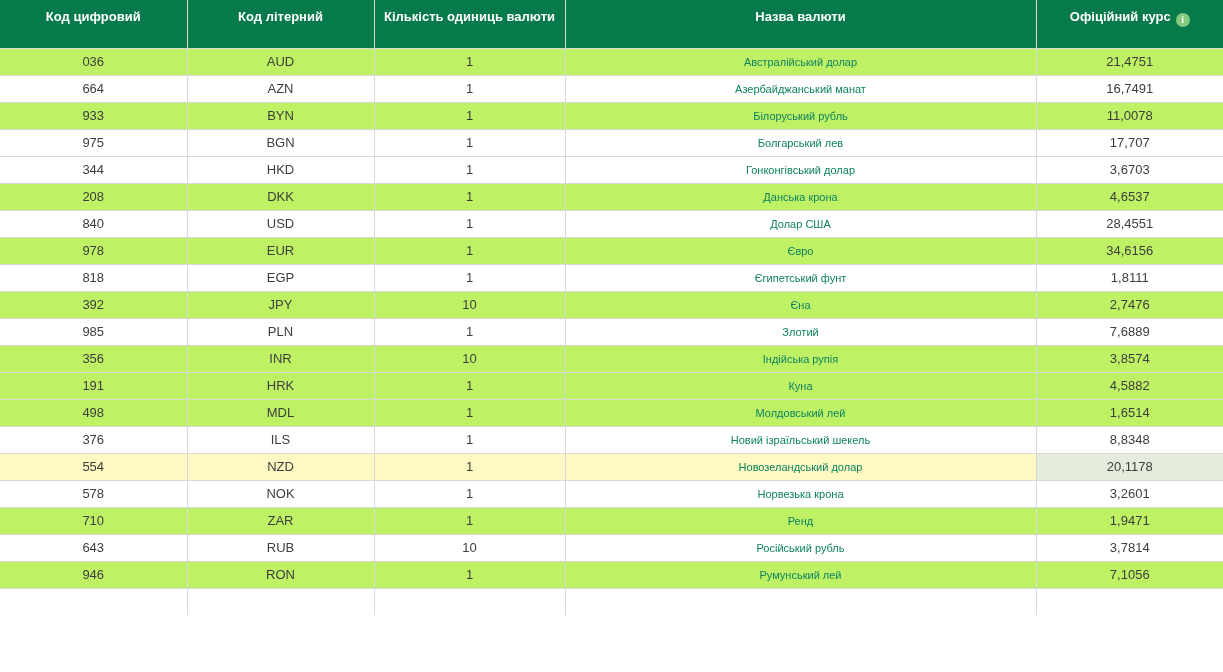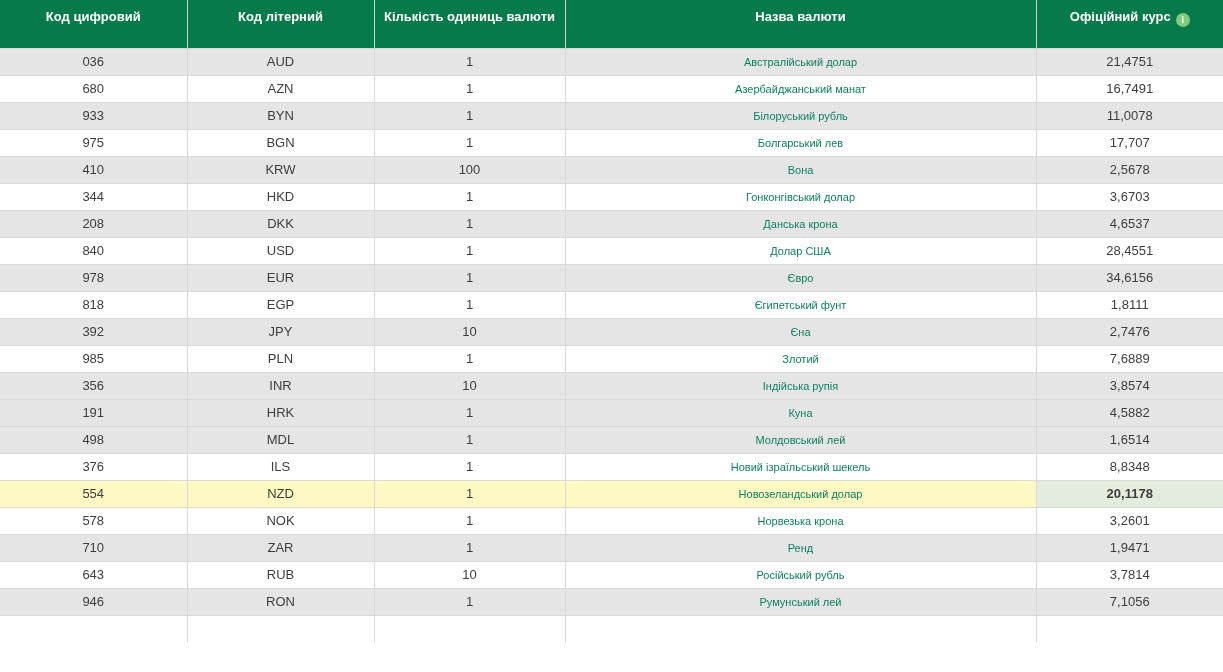--- a/index.html
+++ b/index.html
@@ -38,24 +38,24 @@
     font-size: 13px;
     color: #3d3d3d;
     text-align: center;
     padding: 0 4px;
     border-left: 1px solid #d9d9d9;
     border-top: 1px solid #d9d9d9;
     white-space: nowrap;
     overflow: hidden;
   }
   table.rates td:first-child { border-left: none; }
-  tr.odd td  { background: #e5e5e5; }
+  tr.odd td  { background: #bef264; }
   tr.even td { background: #ffffff; }
   tr.hover td { background: #fef9c3; }
-  tr.hover td:last-child { background: #e3ecdd; font-weight: bold; }
+  tr.hover td:last-child { background: #e3ecdd; }
   td.name-cell { text-align: left; padding-left: 8px; }
   a.currency-link {
     color: #0e8260;
     text-decoration: none;
     font-size: 11px;
   }
   .info-badge {
     display: inline-block;
     width: 14px;
     height: 14px;
@@ -95,46 +95,39 @@
     </thead>
     <tbody>
         <tr class="odd">
     <td>036</td>
     <td>AUD</td>
     <td>1</td>
     <td class="name-cell"><a href="#" class="currency-link">Австралійський долар</a></td>
     <td>21,4751</td>
   </tr>
         <tr class="even">
-    <td>680</td>
+    <td>664</td>
     <td>AZN</td>
     <td>1</td>
     <td class="name-cell"><a href="#" class="currency-link">Азербайджанський манат</a></td>
     <td>16,7491</td>
   </tr>
         <tr class="odd">
     <td>933</td>
     <td>BYN</td>
     <td>1</td>
     <td class="name-cell"><a href="#" class="currency-link">Білоруський рубль</a></td>
     <td>11,0078</td>
   </tr>
         <tr class="even">
     <td>975</td>
     <td>BGN</td>
     <td>1</td>
     <td class="name-cell"><a href="#" class="currency-link">Болгарський лев</a></td>
     <td>17,707</td>
-  </tr>
-        <tr class="odd">
-    <td>410</td>
-    <td>KRW</td>
-    <td>100</td>
-    <td class="name-cell"><a href="#" class="currency-link">Вона</a></td>
-    <td>2,5678</td>
   </tr>
         <tr class="even">
     <td>344</td>
     <td>HKD</td>
     <td>1</td>
     <td class="name-cell"><a href="#" class="currency-link">Гонконгівський долар</a></td>
     <td>3,6703</td>
   </tr>
         <tr class="odd">
     <td>208</td>

